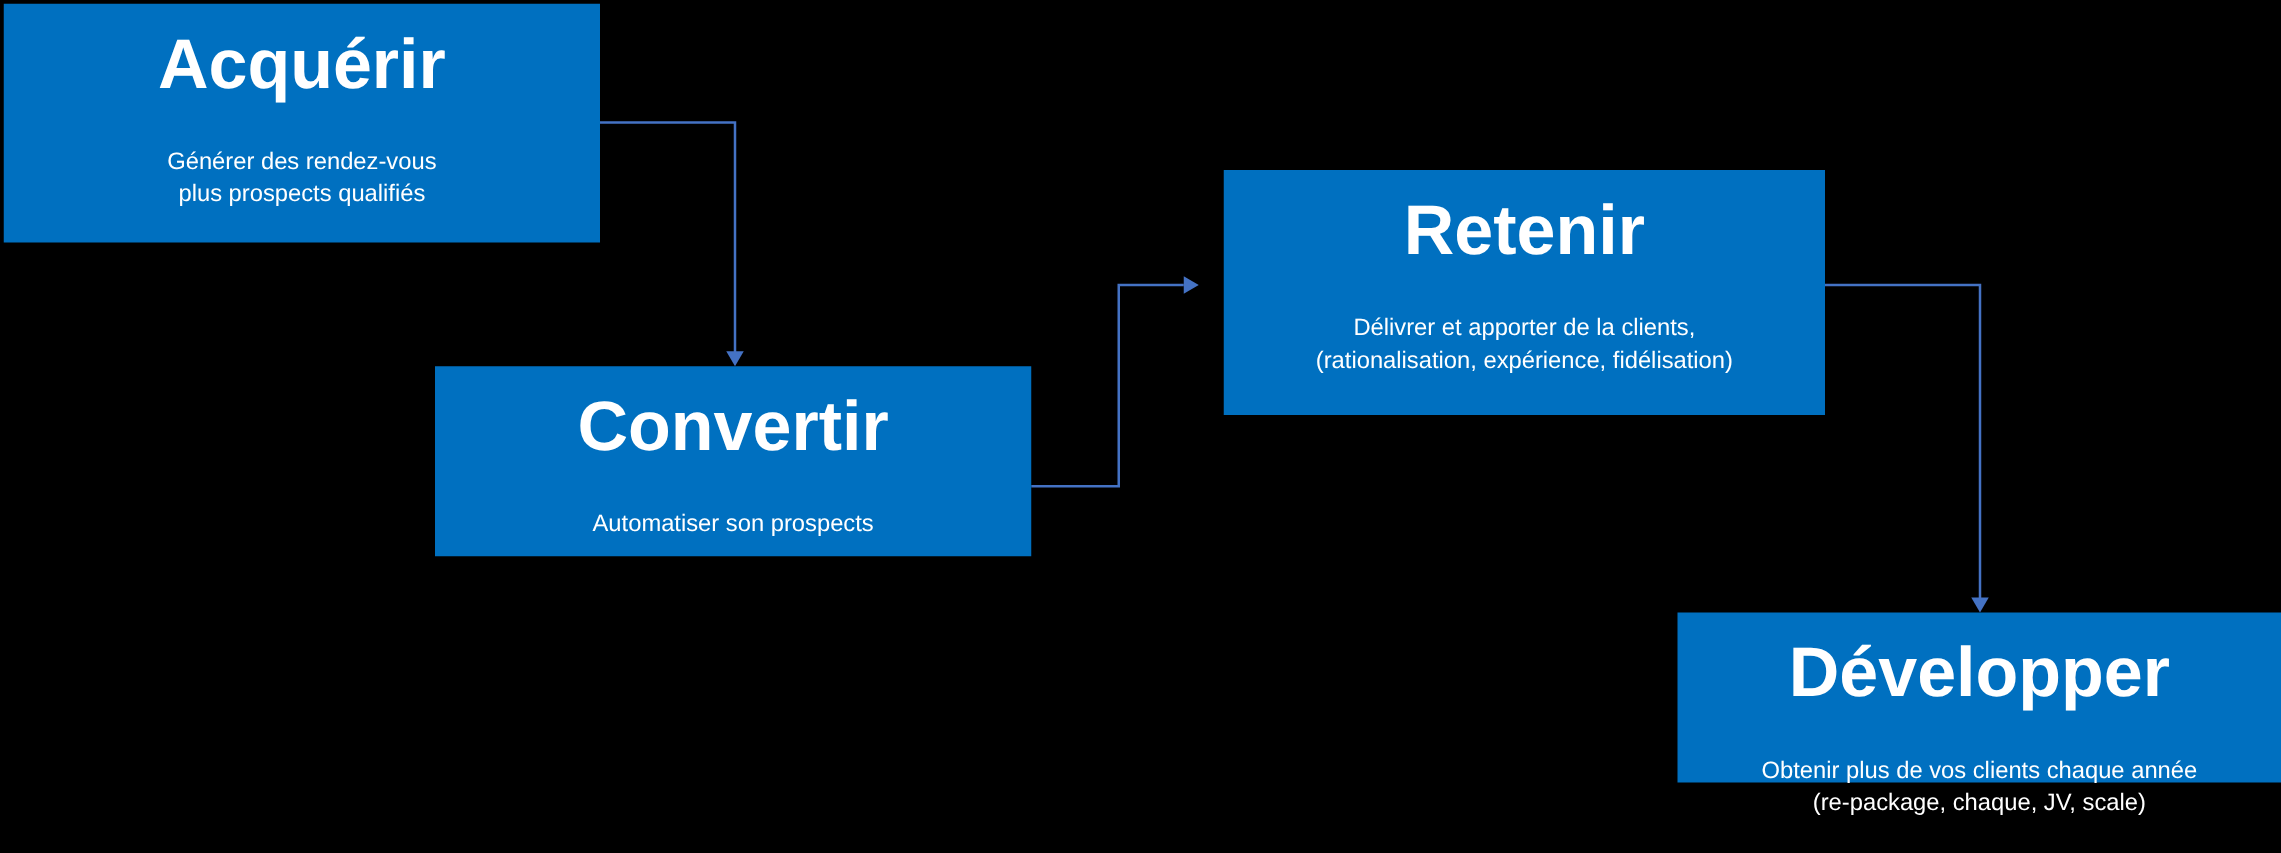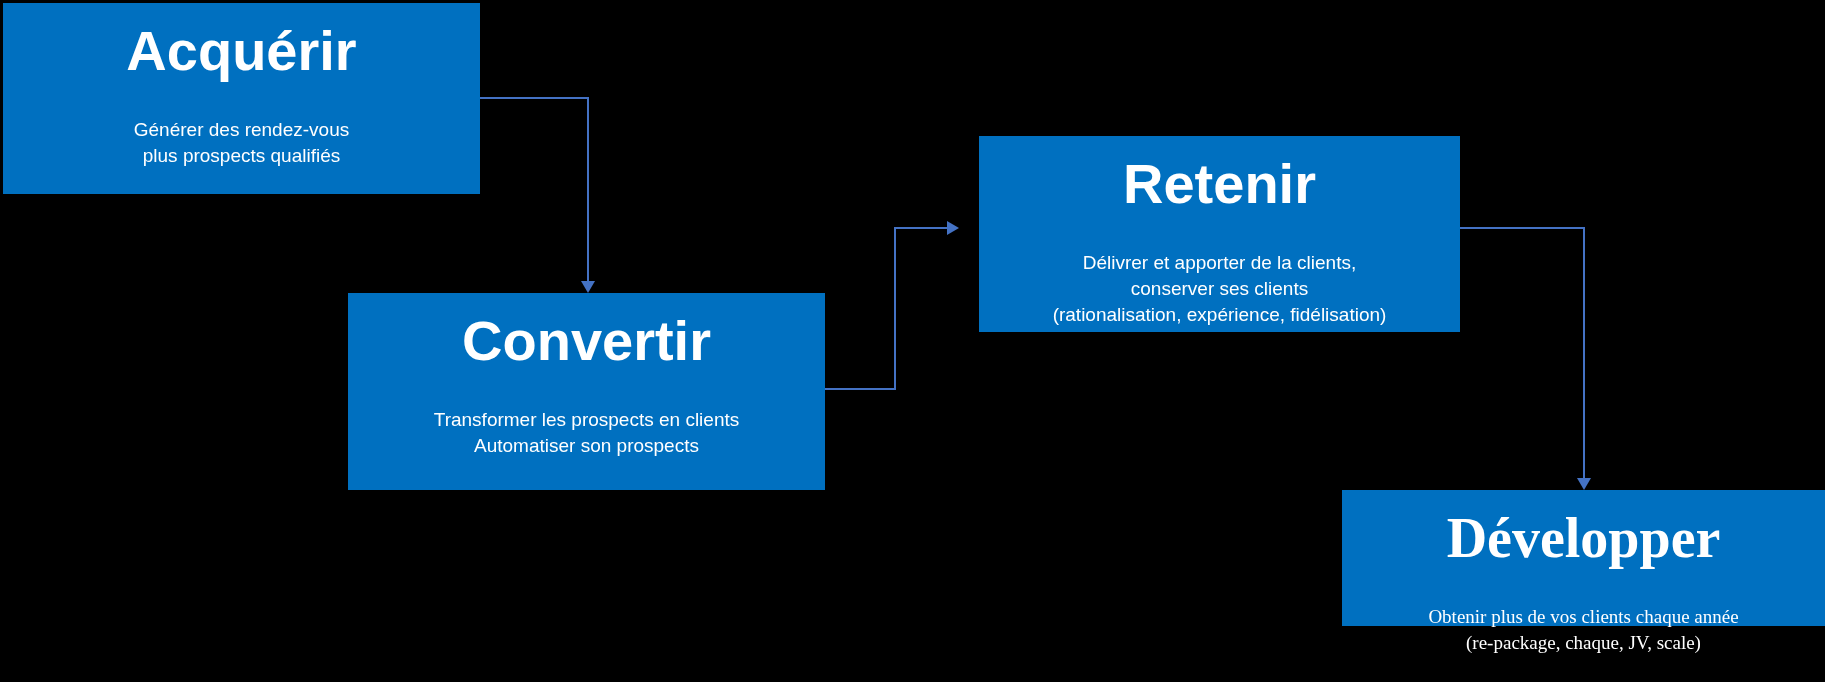--- a/index.html
+++ b/index.html
@@ -20,23 +20,23 @@
     inset: 0;
     width: 1825px;
     height: 682px;
   }
   .step-box {
     position: absolute;
     background: var(--box-fill, #0070C0);
     color: var(--text-color, #FFFFFF);
   }
   .box-acquerir   { left: 3px;    top: 3px;   width: 477px; height: 191px; }
-  .box-convertir  { left: 348px;  top: 293px; width: 477px; height: 197px; }
+  .box-convertir  { left: 348px;  top: 293px; width: 477px; height: 152px; }
   .box-retenir    { left: 959px;  top: 136px; width: 481px; height: 196px; margin-left: 20px; }
-  .box-developper { left: 1342px; top: 490px; width: 483px; height: 136px; font-family: Liberation Serif, serif; }
+  .box-developper { left: 1342px; top: 490px; width: 483px; height: 136px; }
   .step-title {
     position: absolute;
     top: 16px;
     left: 0;
     right: 0;
     text-align: center;
     font-size: 56px;
     line-height: 1.15;
     font-weight: bold;
   }
@@ -79,30 +79,28 @@
     <div class="step-title">Acquérir</div>
     <div class="step-subtitle">
       <span class="subtitle-line">Générer des rendez-vous</span>
       <span class="subtitle-line">plus prospects qualifiés</span>
     </div>
   </div>
 
   <div class="step-box box-convertir">
     <div class="step-title">Convertir</div>
     <div class="step-subtitle">
-      <span class="subtitle-line">Transformer les prospects en clients</span>
       <span class="subtitle-line">Automatiser son prospects</span>
     </div>
   </div>
 
   <div class="step-box box-retenir">
     <div class="step-title">Retenir</div>
     <div class="step-subtitle">
       <span class="subtitle-line">Délivrer et apporter de la clients,</span>
-      <span class="subtitle-line">conserver ses clients</span>
       <span class="subtitle-line">(rationalisation, expérience, fidélisation)</span>
     </div>
   </div>
 
   <div class="step-box box-developper">
     <div class="step-title">Développer</div>
     <div class="step-subtitle">
       <span class="subtitle-line">Obtenir plus de vos clients chaque année</span>
       <span class="subtitle-line">(re-package, chaque, JV, scale)</span>
     </div>

